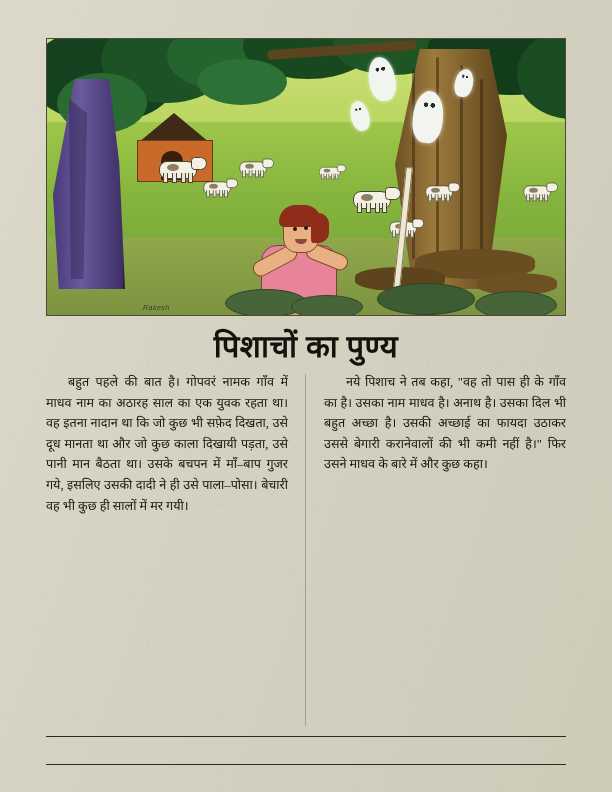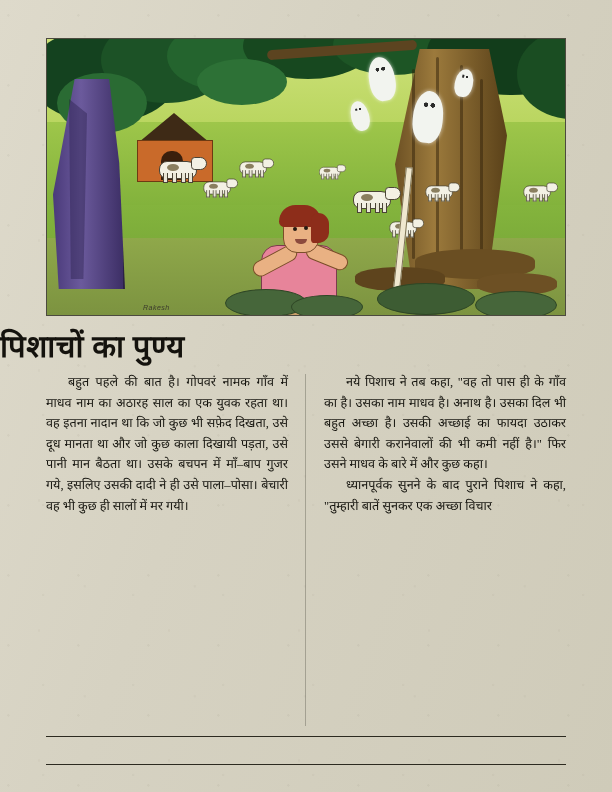--- a/index.html
+++ b/index.html
@@ -265,20 +265,21 @@
   .signature {
     position: absolute; left: 96px; bottom: 4px;
     font-size: 7px; color: #3a3a2c; font-style: italic;
     letter-spacing: 0.5px;
   }
 
   
   .title {
     position: absolute;
     left: 0; right: 0; top: 324px;
+    text-align: center;
     font-family: "Liberation Serif", serif;
     font-weight: bold;
     font-size: 31px;
     color: #14120d;
     letter-spacing: 0.5px;
   }
 
   
   .columns {
     position: absolute;
@@ -479,19 +480,18 @@
 
   <div class="title">पिशाचों का पुण्य</div>
 
   <div class="col-divider"></div>
   <div class="columns">
     <div class="col">
       <p class="indent">बहुत पहले की बात है। गोपवरं नामक गाँव में माधव नाम का अठारह साल का एक युवक रहता था। वह इतना नादान था कि जो कुछ भी सफ़ेद दिखता, उसे दूध मानता था और जो कुछ काला दिखायी पड़ता, उसे पानी मान बैठता था। उसके बचपन में माँ–बाप गुजर गये, इसलिए उसकी दादी ने ही उसे पाला–पोसा। बेचारी वह भी कुछ ही सालों में मर गयी।</p>
     </div>
     <div class="col">
       <p class="indent">नये पिशाच ने तब कहा, "वह तो पास ही के गाँव का है। उसका नाम माधव है। अनाथ है। उसका दिल भी बहुत अच्छा है। उसकी अच्छाई का फायदा उठाकर उससे बेगारी करानेवालों की भी कमी नहीं है।" फिर उसने माधव के बारे में और कुछ कहा।</p>
-      <p class="indent">ध्यानपूर्वक सुनने के बाद पुराने पिशाच ने कहा, "तुम्हारी बातें सुनकर एक अच्छा विचार</p>
     </div>
   </div>
 
   <div class="rule rule-top"></div>
   <div class="rule rule-bottom"></div>
 </div>
 
 </body></html>

